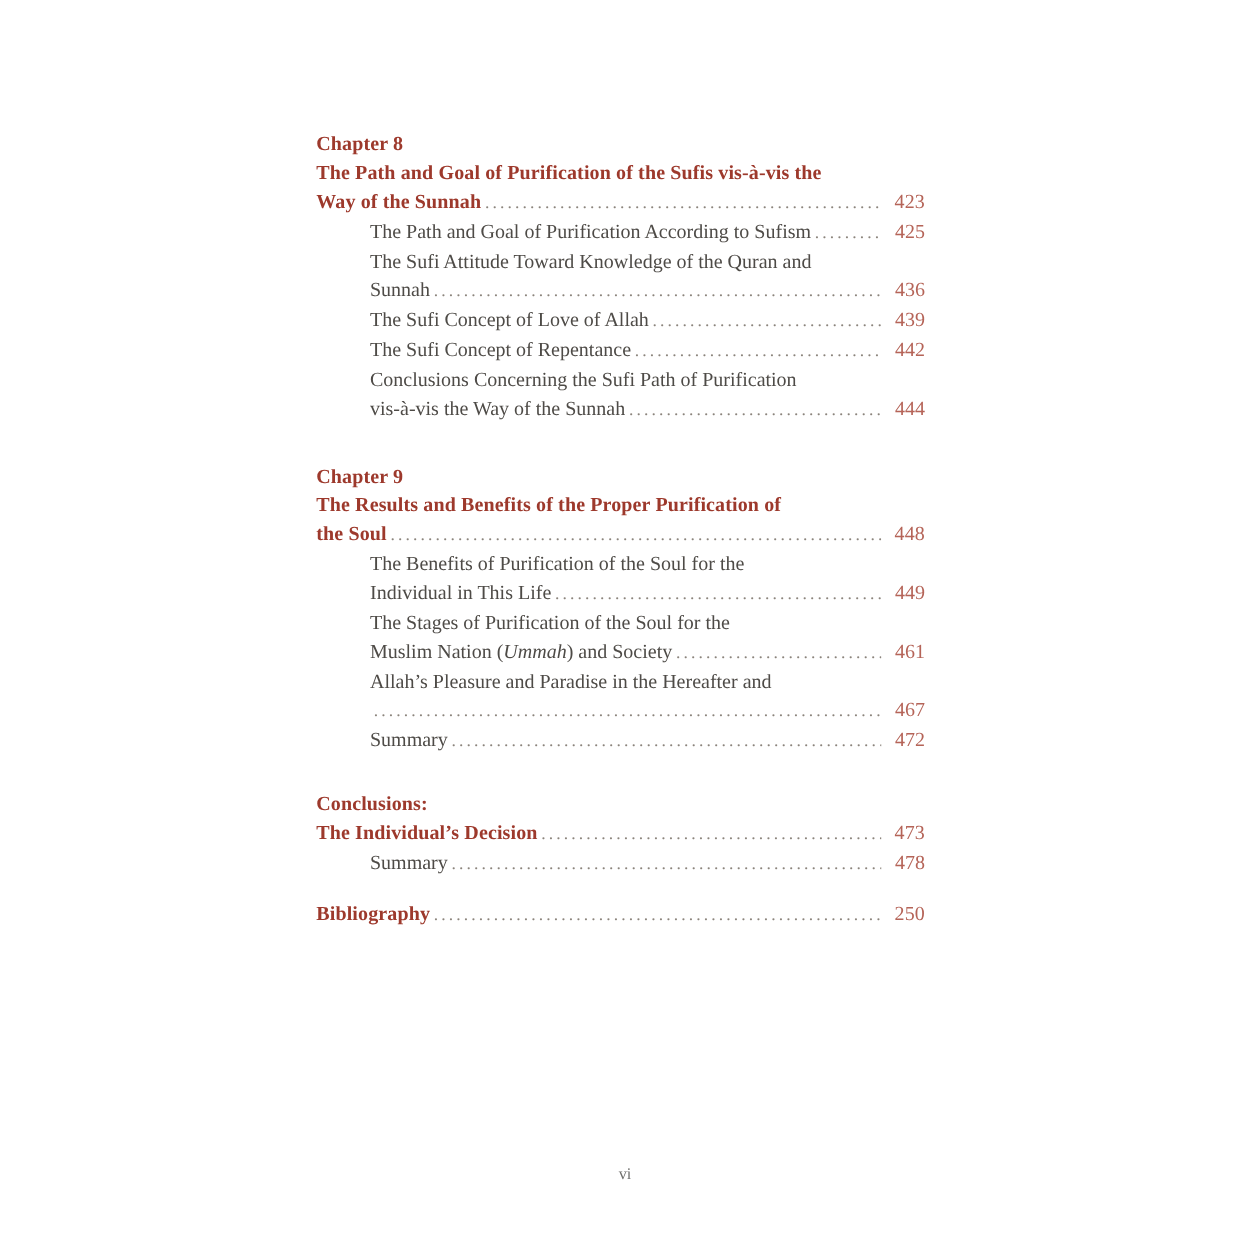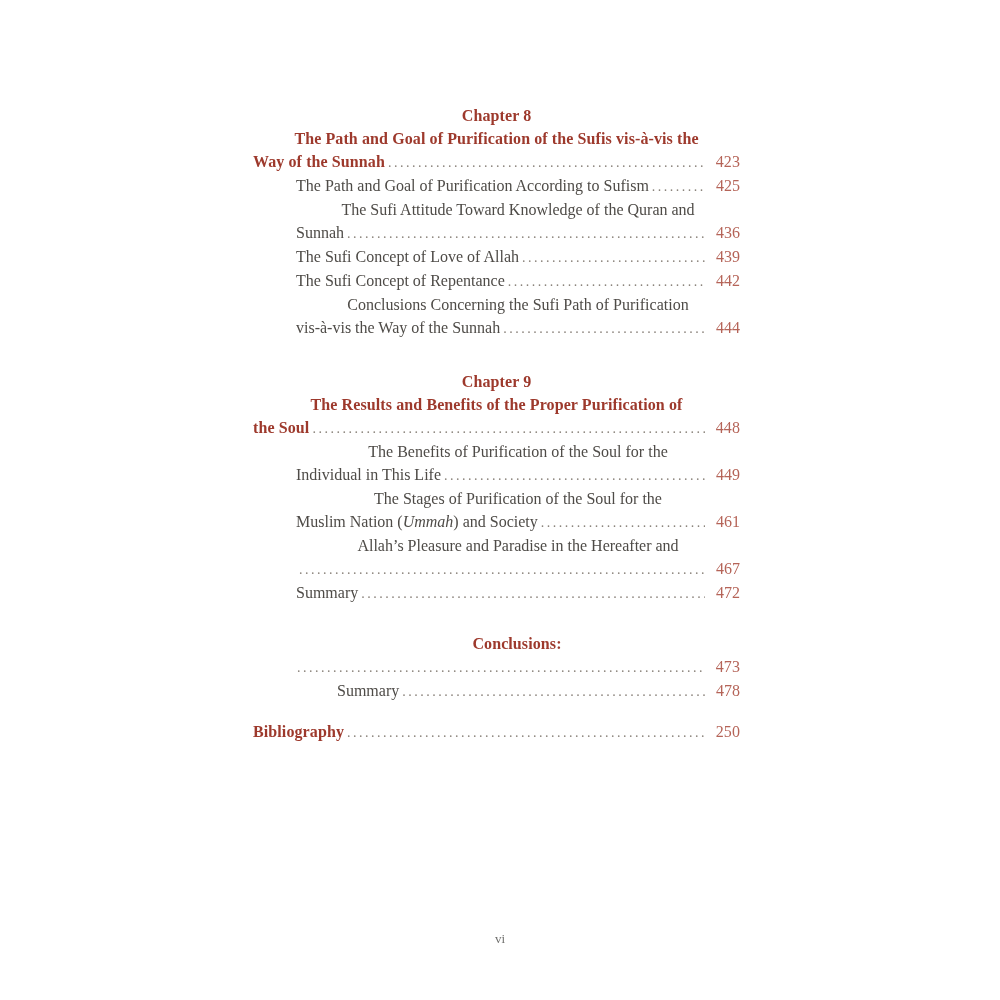--- a/index.html
+++ b/index.html
@@ -12,25 +12,25 @@
   html,body{margin:0;padding:0;}
   body{
     width:1000px;height:1000px;background:#ffffff;position:relative;
     font-family:"Liberation Serif", serif;
     overflow:hidden;
   }
   .page{position:absolute;inset:0;background:#ffffff;}
   .toc{position:absolute;left:253px;top:104px;width:487px;}
   .toc-section{margin:0;}
   .toc-section:nth-child(2){margin-top:30px;}
-  .toc-section:nth-child(3){margin-top:27px;margin-left:41px;}
+  .toc-section:nth-child(3){margin-top:27px;}
   .toc-section:nth-child(4){margin-top:17px;}
   .toc-line{
     display:flex;align-items:baseline;
-    line-height:23px;font-size:16px;color:var(--body);justify-content:center;
+    line-height:23px;font-size:16px;color:var(--body);
   }
   .toc-line.chapter{color:var(--accent);font-weight:bold;letter-spacing:.1px;}
   .toc-line.indent{padding-left:43px;}
   .line-text{white-space:nowrap;}
   .line-text .italic{font-style:italic;}
   .leader{
     flex:1 1 auto;overflow:hidden;white-space:nowrap;
     margin:0 5px 0 3px;color:var(--leader);font-weight:normal;
   }
   .leader::after{
@@ -134,20 +134,21 @@
           <span class="line-text">Summary</span>
           <span class="leader"></span>
           <span class="page-num">472</span>
         </div>
       </div>
       <div class="toc-section">
         <div class="toc-line chapter">
           <span class="line-text">Conclusions:</span>
         </div>
         <div class="toc-line chapter">
+          <span class="line-text">The Individual’s Decision</span>
           <span class="leader"></span>
           <span class="page-num">473</span>
         </div>
         <div class="toc-line entry indent">
           <span class="line-text">Summary</span>
           <span class="leader"></span>
           <span class="page-num">478</span>
         </div>
       </div>
       <div class="toc-section">

